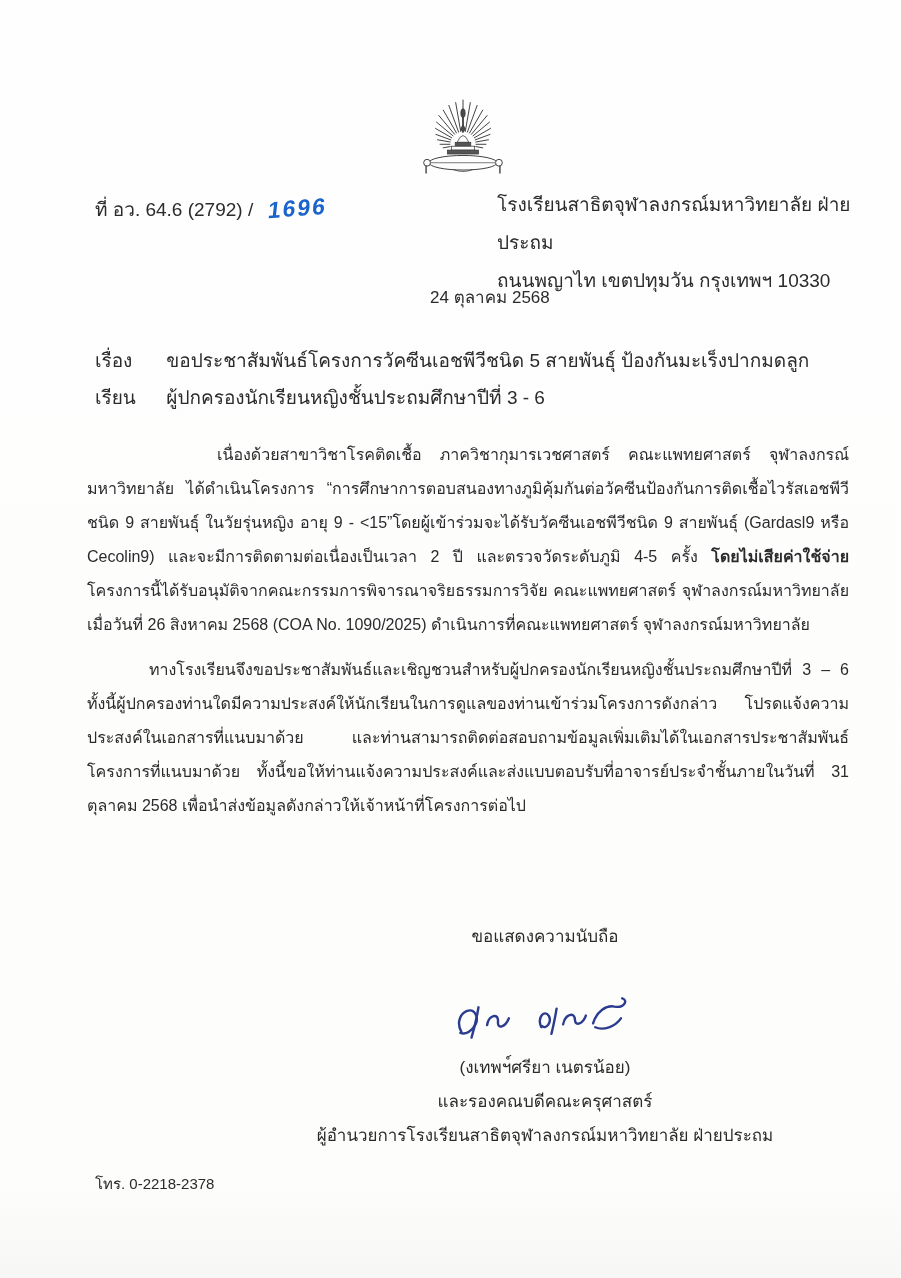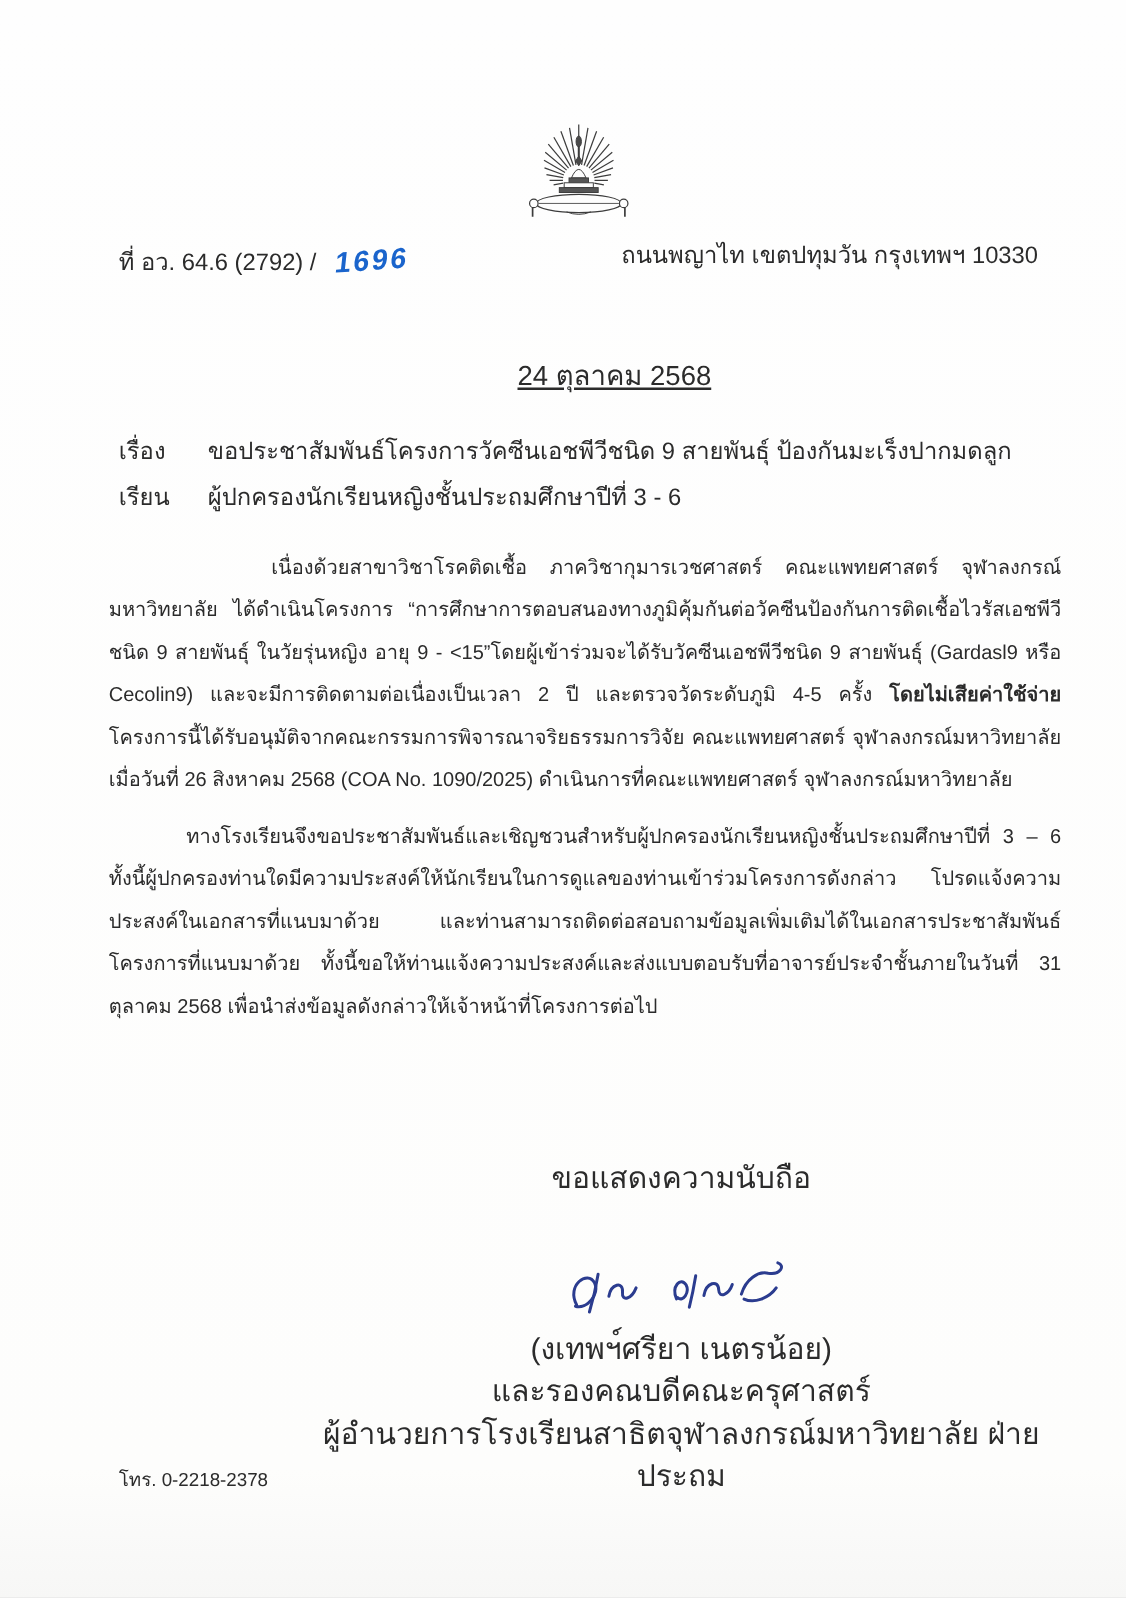--- a/index.html
+++ b/index.html
@@ -19,32 +19,32 @@
   .ref-handwritten{
     display:inline-block;
     color:#1a64cc;
     font-size:23px;
     font-weight:600;
     letter-spacing:2px;
     transform:rotate(-4deg) skewX(-10deg);
     margin-left:10px;
   }
   .org-address{left:497px;top:186px;font-size:19px;line-height:38px;}
-  .date-line{left:414px;top:283px;font-size:22px;text-decoration:underline;}
+  .date-line{left:430px;top:283px;font-size:17px;}
   .field-row{left:95px;font-size:19px;}
   .field-label{display:inline-block;width:66px;}
   .para{
     left:87px;width:762px;
     font-size:16px;line-height:34px;
     text-align:justify;
   }
   .para1{top:438px;text-indent:130px;}
   .para2{top:653px;text-indent:62px;}
   .closing-line{left:185px;top:860px;font-size:19px;}
-  .sign-block{left:245px;top:922px;width:600px;text-align:center;font-size:24px;}
+  .sign-block{left:245px;top:922px;width:600px;text-align:center;font-size:17px;}
   .salutation{display:block;margin-bottom:46px;}
   .signature-svg{display:block;margin:0 auto;margin-bottom:4px;}
   .signer-name{display:block;line-height:34px;}
   .signer-title{display:block;line-height:34px;}
   .phone-line{left:95px;top:1172px;font-size:15px;}
   b{font-weight:bold;}
   svg .ink{stroke:#3c3c3c;fill:none;stroke-width:1;}
 </style>
 </head>
 <body>
@@ -98,28 +98,29 @@
       </g>
     </svg>
   </div>
 
   <div class="abs ref-line">
     <span>ที่ อว. 64.6 (2792) /</span>
     <span class="ref-handwritten">1696</span>
   </div>
 
   <div class="abs org-address">
+    <div>โรงเรียนสาธิตจุฬาลงกรณ์มหาวิทยาลัย ฝ่ายประถม</div>
     <div>ถนนพญาไท เขตปทุมวัน กรุงเทพฯ  10330</div>
   </div>
 
   <div class="abs date-line">24 ตุลาคม 2568</div>
 
   <div class="abs field-row" style="top:345px;">
     <span class="field-label">เรื่อง</span>
-    <span>ขอประชาสัมพันธ์โครงการวัคซีนเอชพีวีชนิด 9 สายพันธุ์ ป้องกันมะเร็งปากมดลูก</span>
+    <span>ขอประชาสัมพันธ์โครงการวัคซีนเอชพีวีชนิด 5 สายพันธุ์ ป้องกันมะเร็งปากมดลูก</span>
   </div>
 
   <div class="abs field-row" style="top:382px;">
     <span class="field-label">เรียน</span>
     <span>ผู้ปกครองนักเรียนหญิงชั้นประถมศึกษาปีที่ 3 - 6</span>
   </div>
 
   <div class="abs para para1">
     <span>เนื่องด้วยสาขาวิชาโรคติดเชื้อ ภาควิชากุมารเวชศาสตร์ คณะแพทยศาสตร์ จุฬาลงกรณ์มหาวิทยาลัย ได้ดำเนินโครงการ “การศึกษาการตอบสนองทางภูมิคุ้มกันต่อวัคซีนป้องกันการติดเชื้อไวรัสเอชพีวีชนิด 9 สายพันธุ์ ในวัยรุ่นหญิง อายุ 9 - &lt;15”โดยผู้เข้าร่วมจะได้รับวัคซีนเอชพีวีชนิด 9 สายพันธุ์ (Gardasl9 หรือ Cecolin9) และจะมีการติดตามต่อเนื่องเป็นเวลา 2 ปี และตรวจวัดระดับภูมิ 4-5 ครั้ง </span><b>โดยไม่เสียค่าใช้จ่าย</b><span> โครงการนี้ได้รับอนุมัติจากคณะกรรมการพิจารณาจริยธรรมการวิจัย คณะแพทยศาสตร์ จุฬาลงกรณ์มหาวิทยาลัย เมื่อวันที่ 26 สิงหาคม 2568 (COA No. 1090/2025) ดำเนินการที่คณะแพทยศาสตร์ จุฬาลงกรณ์มหาวิทยาลัย</span>
   </div>

